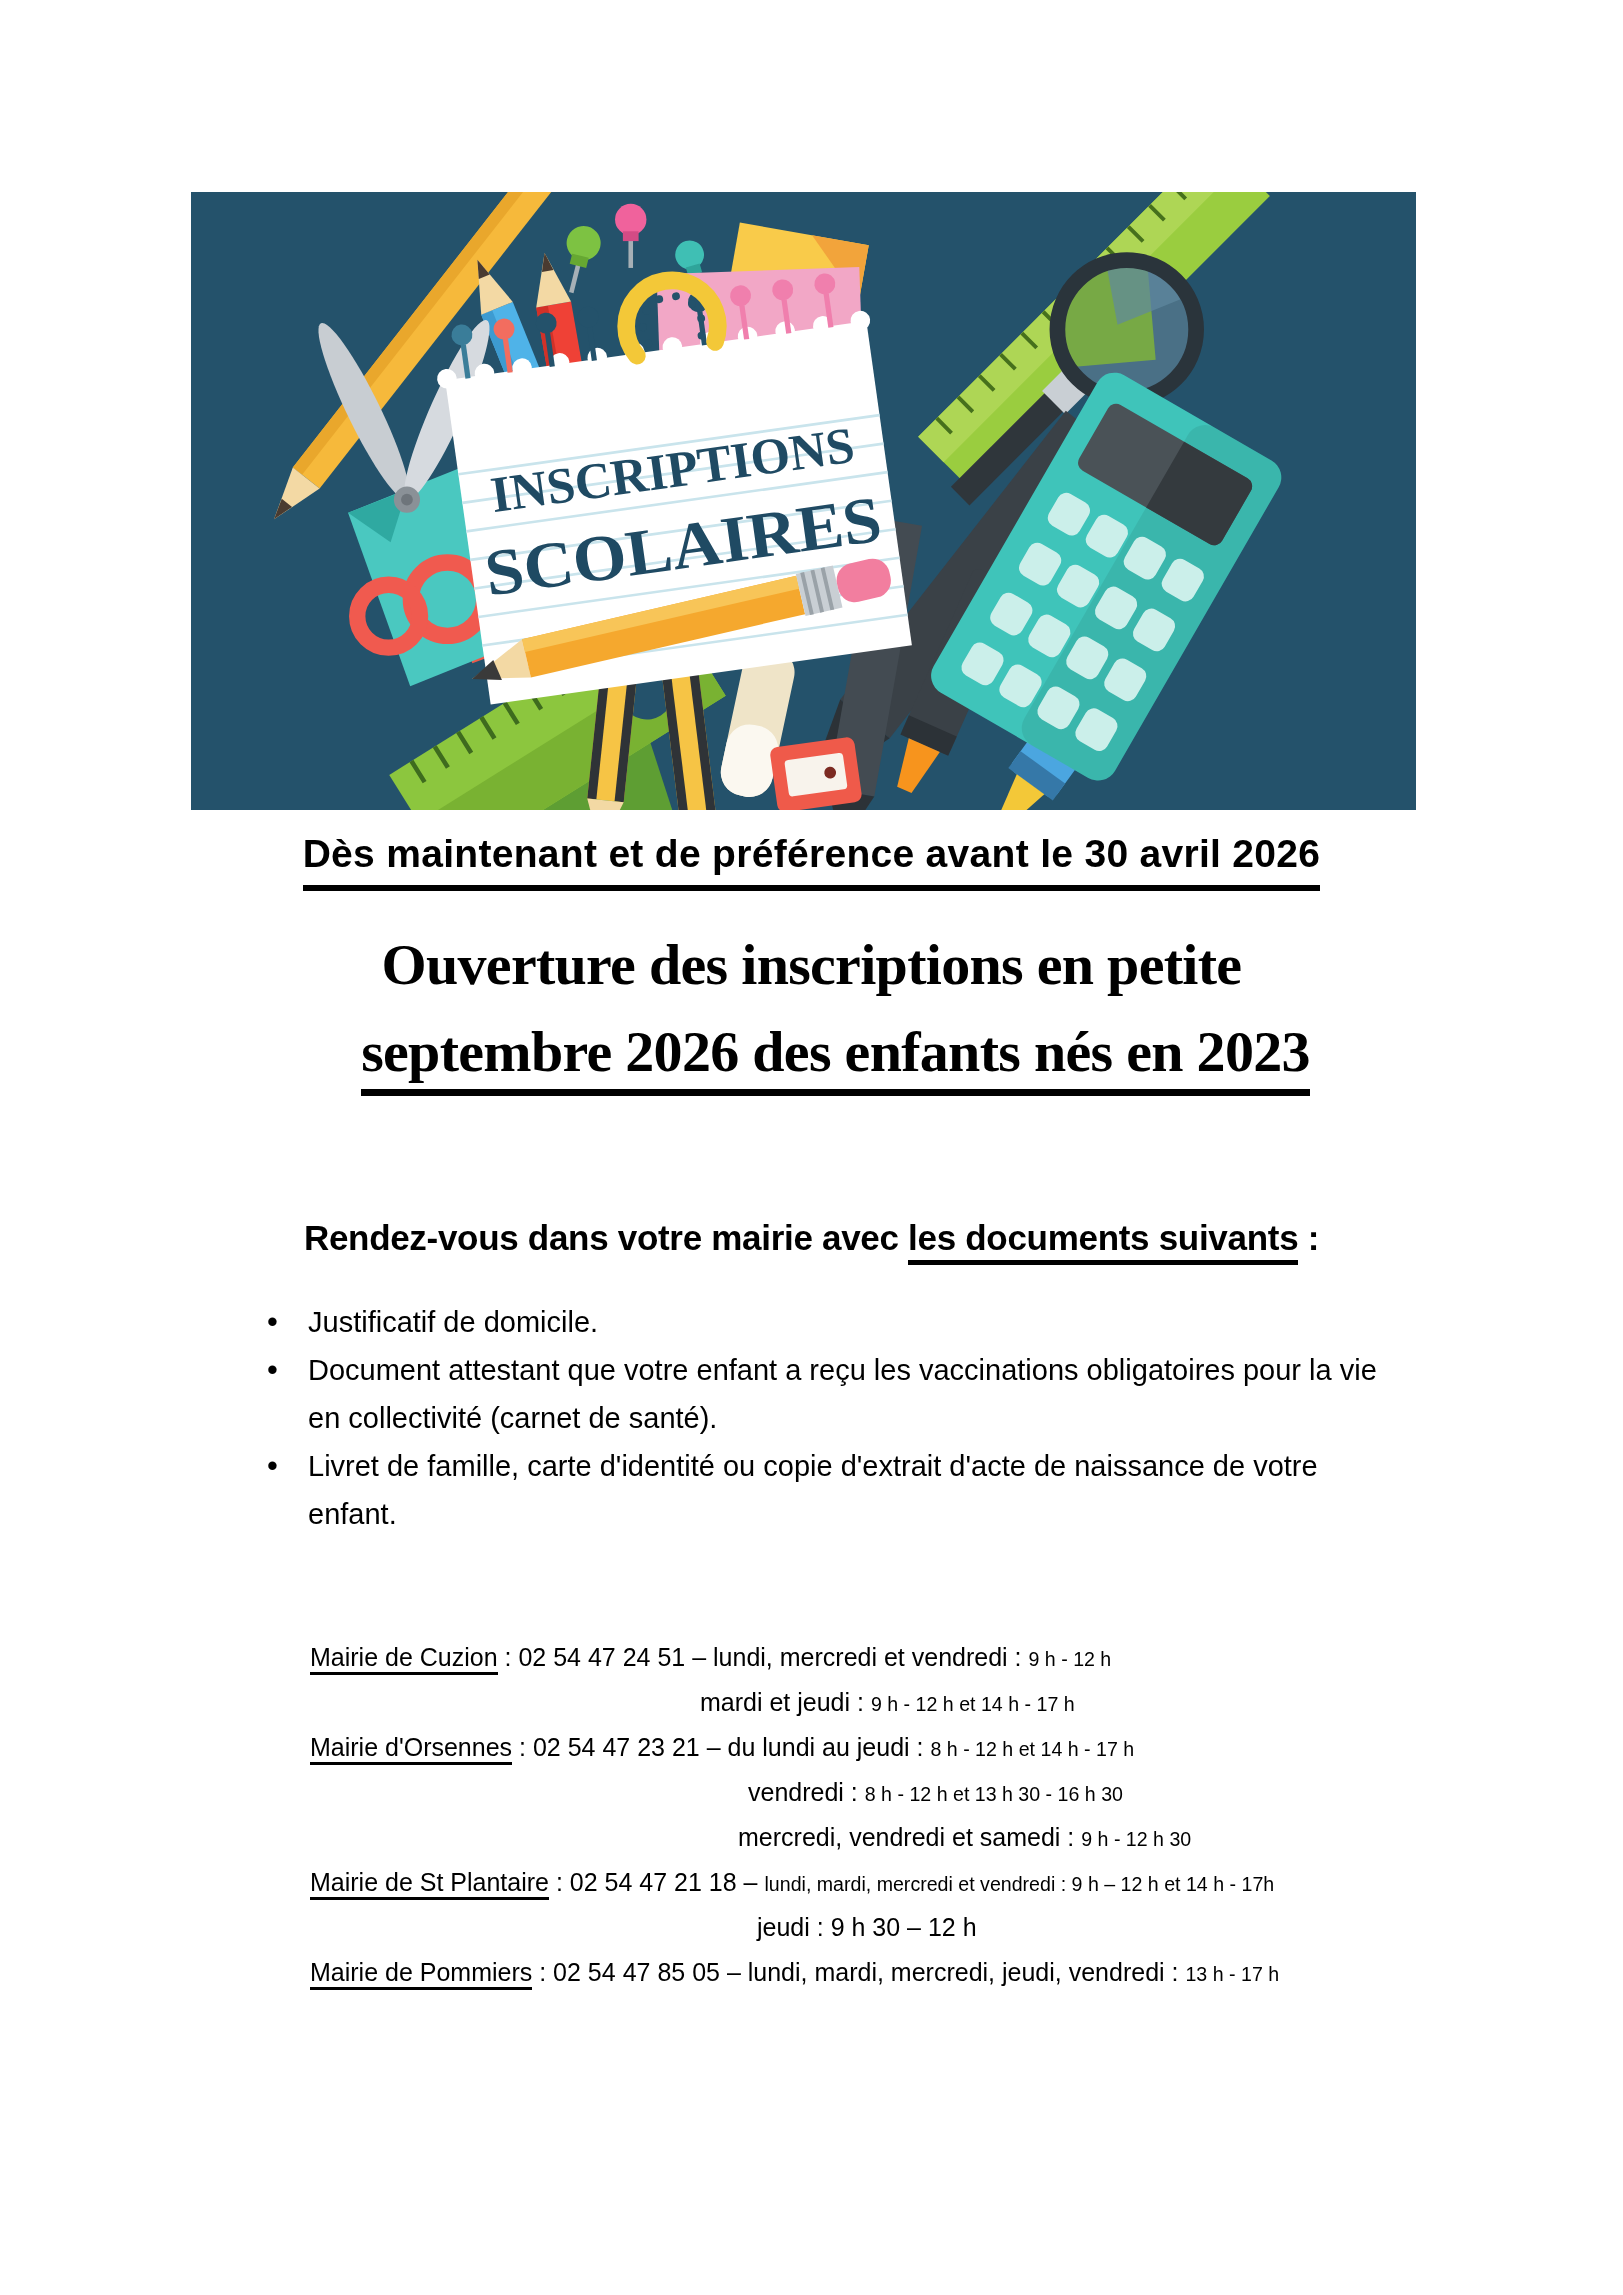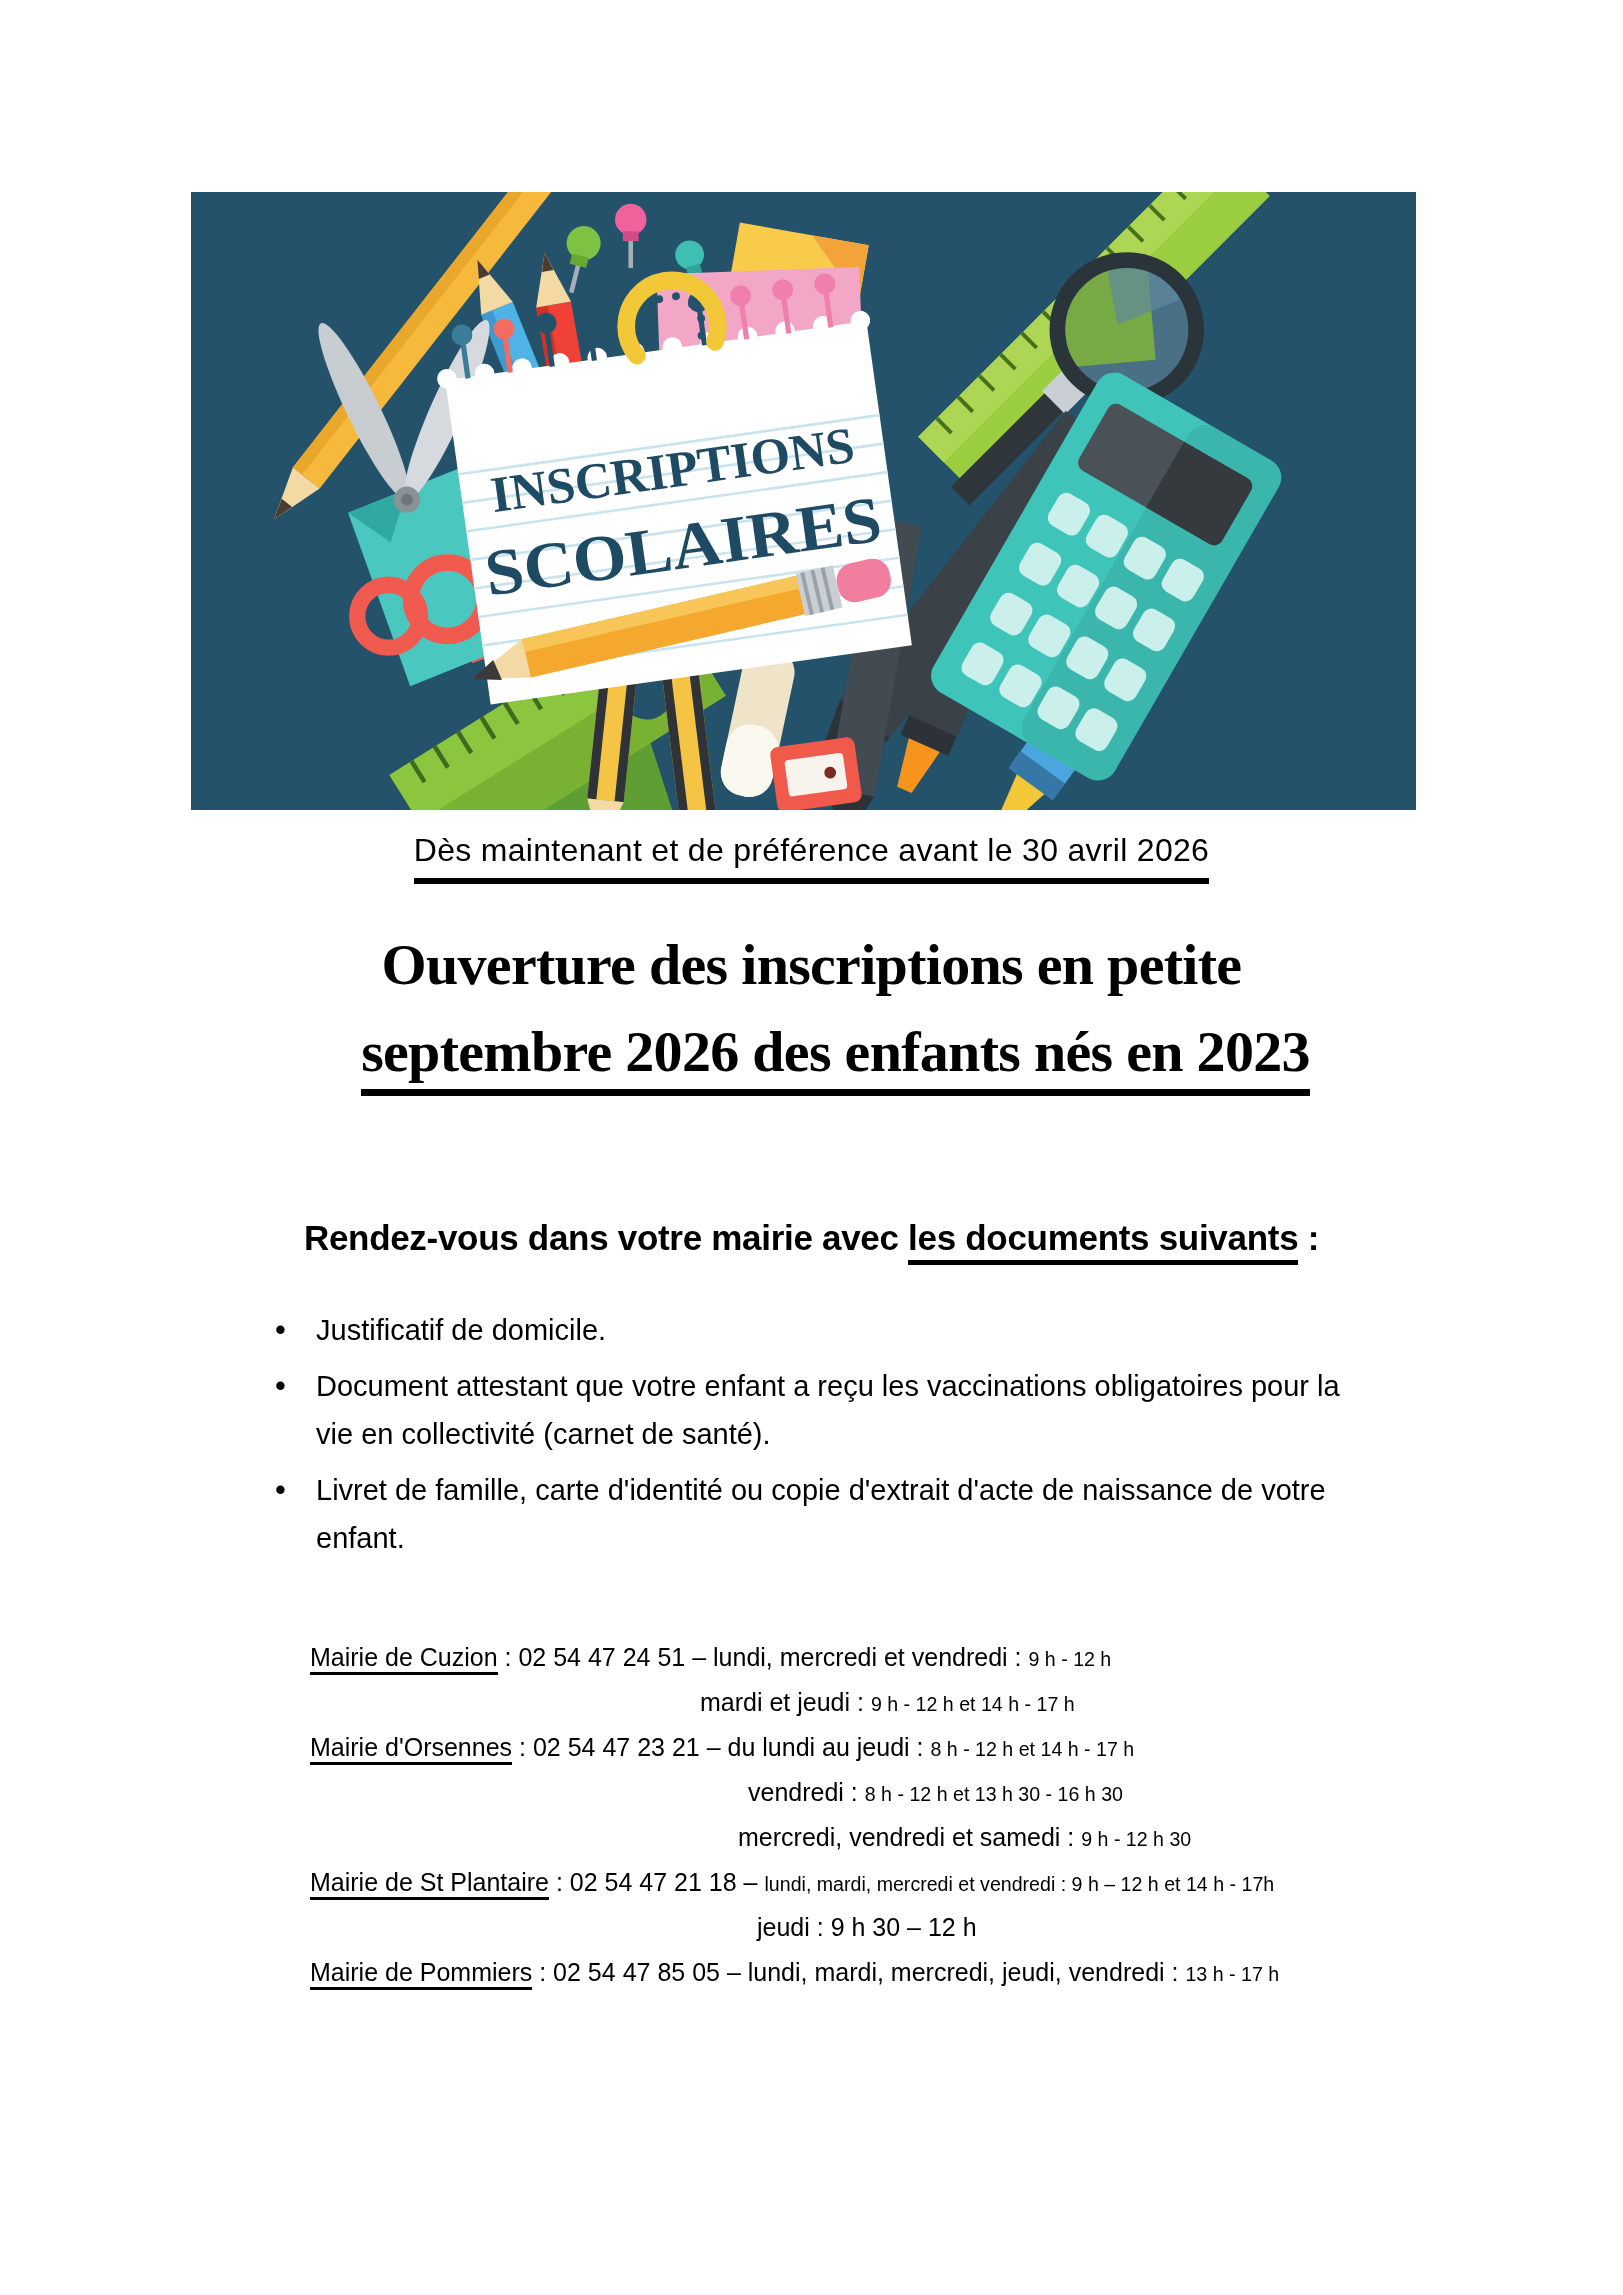--- a/index.html
+++ b/index.html
@@ -5,37 +5,37 @@
   html,body{margin:0;padding:0;background:#ffffff;}
   .page{position:relative;width:1623px;height:2295px;background:#ffffff;
         font-family:"Liberation Sans",sans-serif;color:#000;overflow:hidden;}
 
   
   .banner{position:absolute;left:191px;top:192px;width:1225px;height:618px;}
   .banner svg{display:block;width:100%;height:100%;}
 
   
   .h1wrap{position:absolute;top:832px;left:0;width:100%;text-align:center;}
-  .h1wrap span{display:inline-block;font-size:32px;font-weight:normal;
+  .h1wrap span{display:inline-block;font-size:39px;font-weight:bold;
                border-bottom:6.5px solid #000;padding-bottom:9.2px;letter-spacing:0.3px;}
 
   
   .title{position:absolute;top:921px;left:0;width:100%;text-align:center;
          font-size:58px;font-weight:bold;line-height:87px;letter-spacing:-0.7px;font-family:Liberation Serif, serif;}
   .title .u3{display:inline-block;border-bottom:7.2px solid #000;padding-bottom:6.5px;line-height:1.05;margin-left:48px;}
 
   
   .subtitle{position:absolute;top:1218px;left:0;width:100%;text-align:center;
             font-size:35px;font-weight:bold;letter-spacing:-0.3px;}
   .subtitle .u{border-bottom:5.2px solid #000;padding-bottom:2.6px;}
 
   
   .docs{position:absolute;top:1298px;left:308px;width:1073px;margin:0;padding:0;
         font-size:29px;line-height:48px;}
-  .docs li{list-style:none;position:relative;margin:8px;padding:0;}
+  .docs li{list-style:none;position:relative;margin:0;padding:0;}
   .docs li::before{content:"\2022";position:absolute;left:-41px;top:0;font-size:31px;}
 
   
   .mairies{position:absolute;top:1636px;left:290px;width:1217px;
            font-size:25px;line-height:43px;}
   .mname{border-bottom:3.9px solid #000;padding-bottom:1.3px;margin-left:20px;}
   .msmall{font-size:19.6px;}
   .ind0{padding-left:410px;}
   .ind1{padding-left:458px;}
   .ind2{padding-left:448px;}

